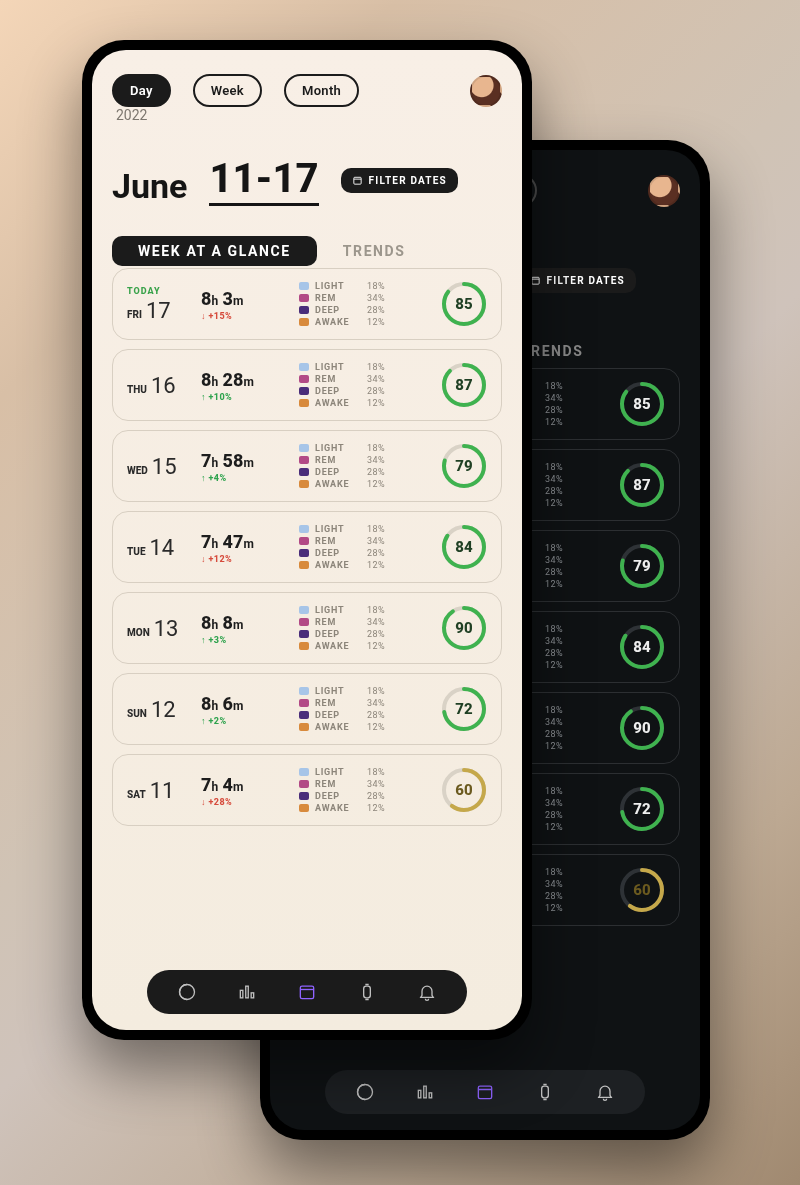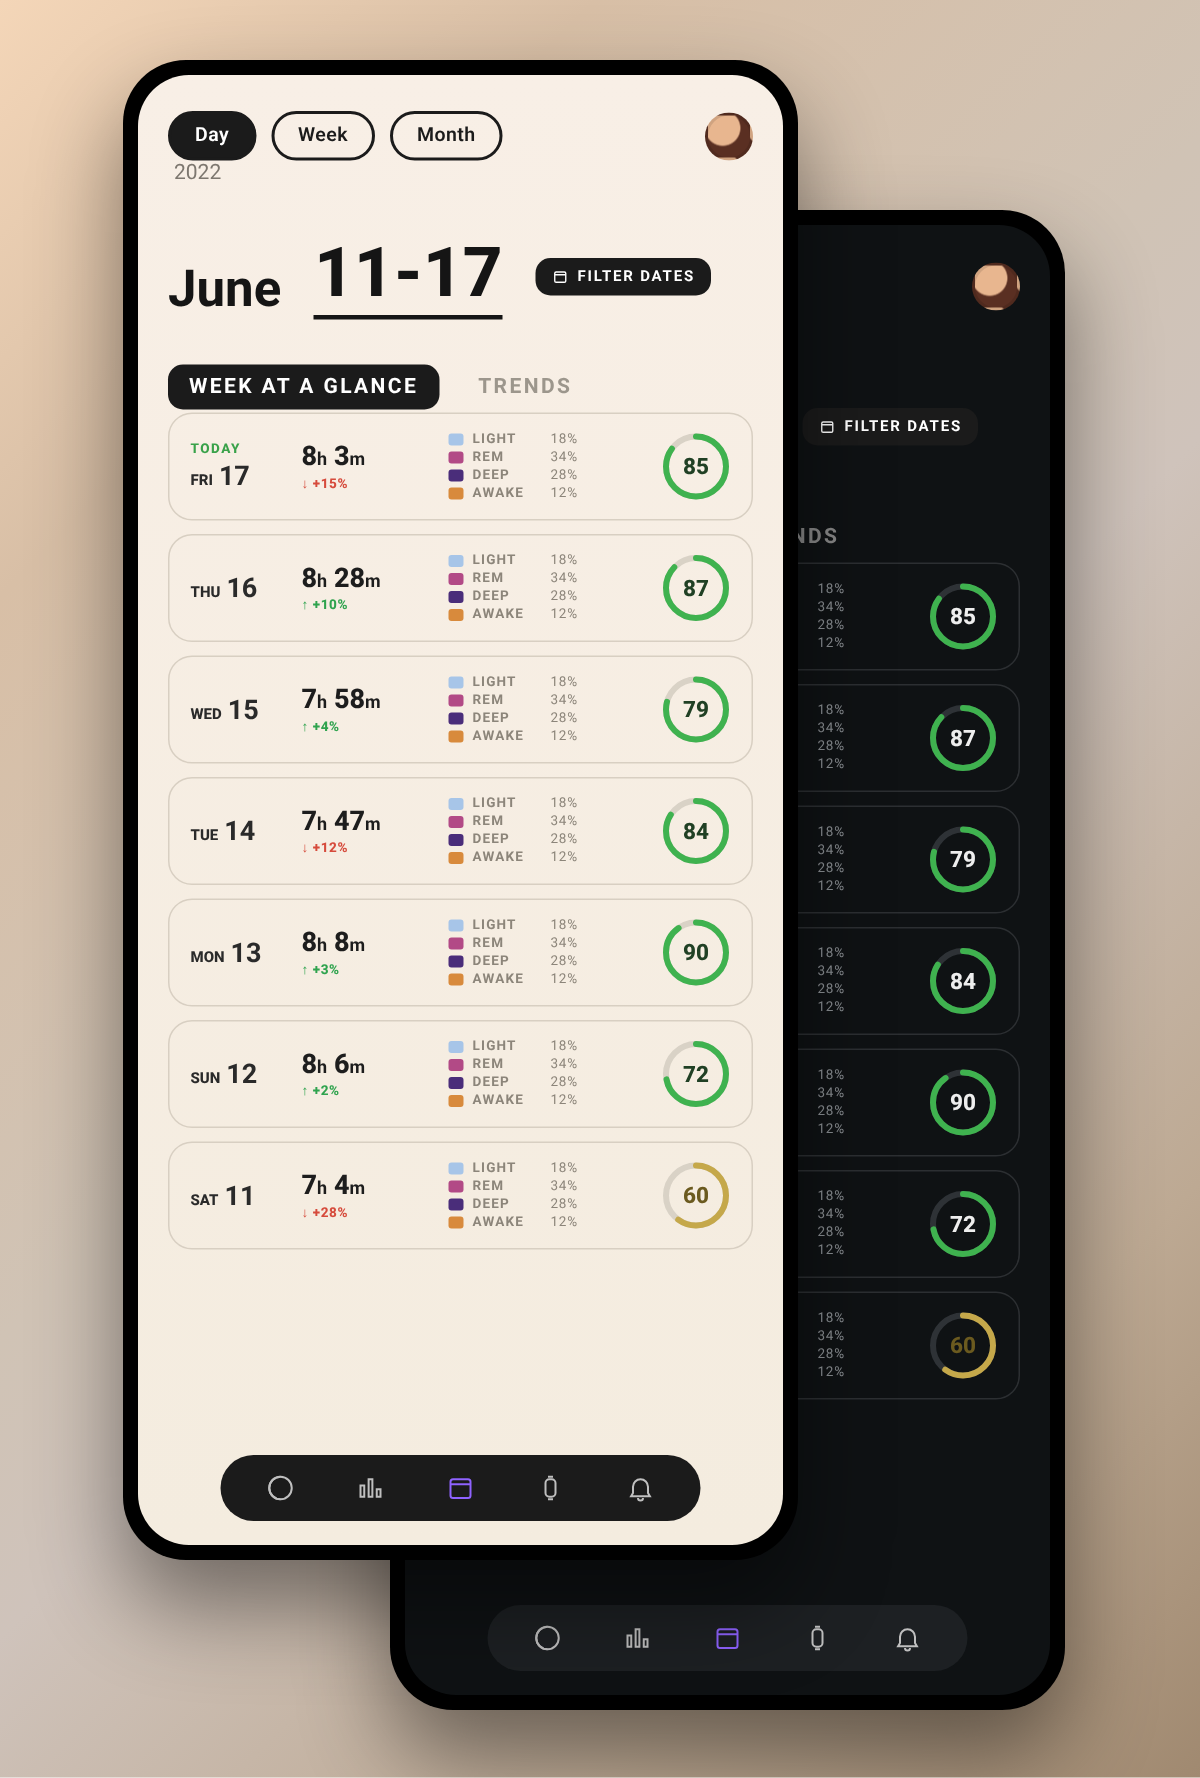--- a/index.html
+++ b/index.html
@@ -10,55 +10,55 @@
   .phone{position:absolute;border-radius:42px;background:#000;box-shadow:0 30px 60px rgba(0,0,0,.45)}
   .phone.light{left:82px;top:40px;width:450px;height:1000px;z-index:2}
   .phone.dark {left:260px;top:140px;width:450px;height:1000px;z-index:1}
   .screen{position:absolute;inset:10px;border-radius:34px;overflow:hidden}
   .phone.light .screen{background:linear-gradient(180deg,#f8efe6 0%,#f4ecdf 100%)}
   .phone.dark  .screen{background:#0f1214;color:#e6e6e6}
 
   .inner{position:relative;height:100%;padding:24px 20px 100px 20px;display:flex;flex-direction:column}
 
   
-  .seg{display:flex;gap:10px;align-items:center}
+  .seg{display:flex;gap:22px;align-items:center}
   .seg .btn{font-size:13px;font-weight:600;padding:7px 16px;border-radius:20px;border:2px solid #1b1b1b;background:transparent;color:#1b1b1b;letter-spacing:.3px}
   .seg .btn.active{background:#1b1b1b;color:#fff;border-color:#1b1b1b}
   .dark .seg .btn{border-color:#4a4a4a;color:#ddd}
   .dark .seg .btn.active{background:#2a2c2f;color:#fff;border-color:#2a2c2f}
   .avatar{width:32px;height:32px;border-radius:50%;margin-left:auto;background:radial-gradient(circle at 35% 30%,#e8b68f 0 42%,#5a2f22 46% 100%);border:2px solid rgba(0,0,0,.1)}
 
   
   .titleblock{margin-top:36px;display:flex;align-items:flex-end;gap:22px;flex-wrap:wrap}
   .year{font-size:14px;color:#7d776f;margin-bottom:-4px;margin-left:4px}
   .dark .year{color:#8b8b8b}
   .month{font-size:34px;font-weight:700;color:#151515}
   .dark .month{color:#f0f0f0}
-  .range{font-size:46px;font-weight:800;color:#151515;border-bottom:3px solid #151515;padding-bottom:1px}
+  .range{font-size:40px;font-weight:800;color:#151515;border-bottom:3px solid #151515;padding-bottom:1px}
   .dark .range{color:#f0f0f0;border-color:#f0f0f0}
 
   .filter{display:inline-flex;align-items:flex-start;gap:6px;background:#1b1b1b;color:#fff;font-size:10px;letter-spacing:1.2px;padding:7px 11px;border-radius:10px;font-weight:700;align-self:center}
   .filter svg{width:11px;height:11px;stroke:#fff;fill:none}
 
   
   .tabs{display:flex;gap:26px;margin-top:30px;align-items:center;font-family:ui-monospace,Menlo,monospace}
   .tab{font-size:14px;letter-spacing:1.6px;font-weight:700;color:#9c968c}
   .dark .tab{color:#888}
-  .tab.active{background:#1b1b1b;color:#fff;padding:7px 14px;border-radius:10px}
+  .tab.active{background:#1b1b1b;color:#fff;padding:7px 26px;border-radius:10px}
   .dark .tab.active{background:#2a2c2f}
 
   
   .list{margin-top:2px;display:flex;flex-direction:column;gap:9px;overflow:visible}
   .card{border:1px solid #d8cfc2;border-radius:16px;padding:12px 14px;display:grid;grid-template-columns:64px 88px 1fr 54px;align-items:center;gap:10px}
   .dark .card{border-color:#2c2f32}
   .daycol{display:flex;flex-direction:column;justify-content:center}
   .today{font-size:9px;font-weight:800;letter-spacing:1px;color:#39a24a;margin-bottom:2px}
   .dayrow{display:flex;align-items:baseline;gap:4px}
   .dow{font-size:10px;font-weight:800;color:#2a2a2a}
-  .dnum{font-size:18px;font-weight:700;color:#2a2a2a}
+  .dnum{font-size:22px;font-weight:400;color:#2a2a2a}
   .dark .dow,.dark .dnum{color:#eee}
 
   .durcol{display:flex;flex-direction:column}
   .dur{font-size:18px;font-weight:800;color:#1d1d1d;white-space:nowrap}
   .dur .u{font-size:12px;font-weight:700}
   .dark .dur{color:#f1f1f1}
   .delta{font-size:9px;font-weight:800;letter-spacing:.4px;margin-top:2px}
   .delta.up{color:#2fa34e}
   .delta.down{color:#d64b3c}
 

